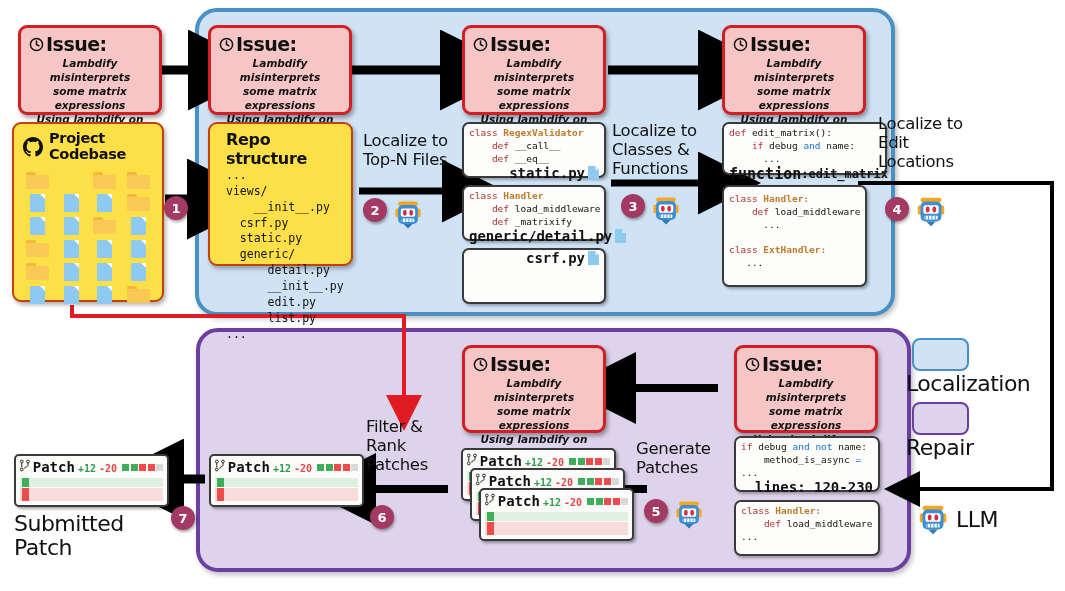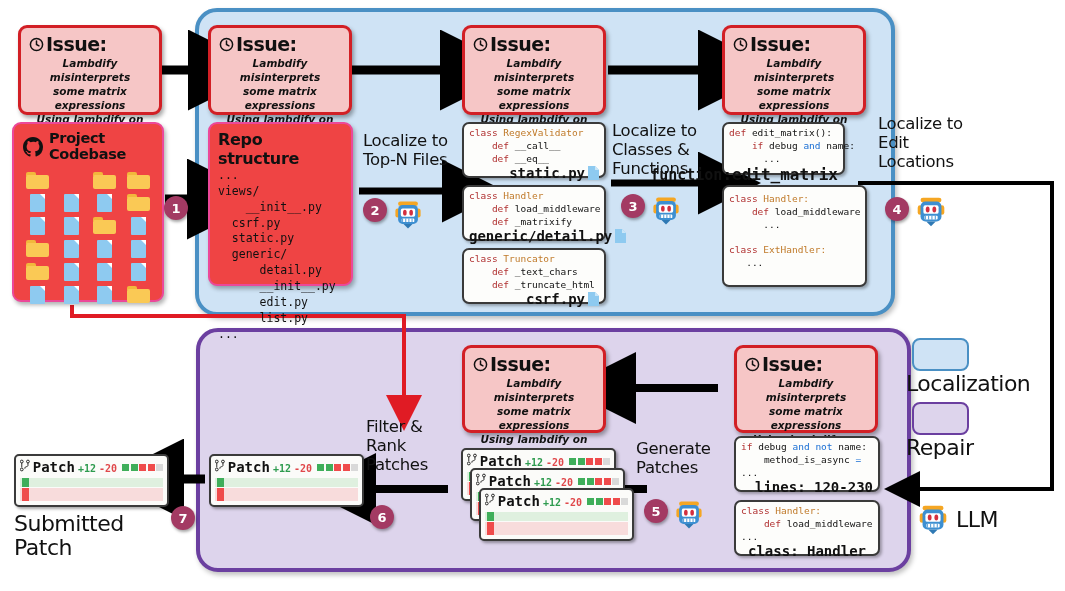--- a/index.html
+++ b/index.html
@@ -13,29 +13,29 @@
   .region.rep{background:#ddd4ec;border:4px solid #6b3fa0;box-shadow:2px 3px 5px rgba(0,0,0,.25);}
 
   
   .issue{background:#f6c6c6;border:3px solid #d21f25;border-radius:9px;
          box-shadow:2px 3px 4px rgba(0,0,0,.35);padding:5px 8px;}
   .issue .ihead{display:flex;align-items:center;gap:2px;font-weight:bold;font-size:19px;color:#111;letter-spacing:-.5px;}
   .issue .ibody{font-style:italic;font-weight:bold;font-size:10.5px;line-height:1.33;color:#111;margin-top:2px;text-align:center;}
   .clock{width:15px;height:15px;flex:0 0 auto;}
 
   
-  .card{background:#ef4444;border:2px solid #ec4899;border-radius:9px;
+  .card{background:#fde047;border:2px solid #c2410c;border-radius:9px;
         box-shadow:2px 3px 4px rgba(0,0,0,.3);}
   .card2{background:#fdfdfb;border:2px solid #3a3a3a;border-radius:7px;
         box-shadow:2px 2px 3px rgba(0,0,0,.3);}
 
   .mono{font-family:"DejaVu Sans Mono","Liberation Mono",monospace;}
   .kw-red{color:#b03030;}
   .kw-blue{color:#1a6fd4;}
-  .kw-orange{color:#c07a2a;}
+  .kw-orange{color:#c07a2a;font-weight:bold;}
 
   
   .repo-title{font-weight:bold;font-size:16px;color:#111;letter-spacing:-.3px;}
   .tree{font-family:"DejaVu Sans Mono","Liberation Mono",monospace;font-size:11.5px;line-height:1.38;color:#111;white-space:pre;}
 
   
   .snip{font-family:"DejaVu Sans Mono","Liberation Mono",monospace;font-size:9.5px;line-height:1.35;white-space:pre;color:#111;padding:3px 5px 0 5px;}
   .snipfoot{display:flex;align-items:center;justify-content:flex-end;gap:3px;padding:0 5px 3px 5px;
             font-family:"DejaVu Sans Mono","Liberation Mono",monospace;font-size:14px;font-weight:bold;color:#111;}
   .snipfoot.left{justify-content:flex-start;}
@@ -307,21 +307,21 @@
         <div class="fb"></div>
         <div class="fc2"></div>
       </div>
     <div class="folder">
         <div class="tab"></div>
         <div class="bod"></div>
       </div>
   </div>
 </div>
 
-<div class="abs card" style="left:208px;top:122px;width:145px;height:164px;padding:6px 8px;z-index:6;">
+<div class="abs card" style="left:208px;top:122px;width:145px;height:144px;padding:6px 16px;z-index:6;">
   <div class="repo-title">Repo structure</div>
   <div class="tree"><span>...
 views/
     __init__.py
   csrf.py
   static.py
   generic/
       detail.py
       __init__.py
       edit.py
@@ -349,39 +349,36 @@
   <div class="snipfoot left" style="justify-content:flex-start;">
     <span>generic/detail.py</span>
     <svg class="fileicon" viewBox="0 0 11 14">
         <path d="M0 0h7l4 4v10H0z" fill="#8ecaf0"></path>
         <path d="M7 0l4 4H7z" fill="#c9e6f8"></path>
       </svg>
   </div>
 </div>
 
 <div class="abs card2" style="left:462px;top:248px;width:144px;height:56px;z-index:6;">
-  <div class="snip"><span class="kw-red">class</span><span class="kw-orange"> Truncator</span>
-<span class="kw-red">    def</span> _text_chars
-<span class="kw-red">    def</span> _truncate_html</div>
   <div class="snipfoot">
     <span>csrf.py</span>
     <svg class="fileicon" viewBox="0 0 11 14">
         <path d="M0 0h7l4 4v10H0z" fill="#8ecaf0"></path>
         <path d="M7 0l4 4H7z" fill="#c9e6f8"></path>
       </svg>
   </div>
 </div>
 
-<div class="abs card2" style="left:722px;top:122px;width:123px;height:53px;z-index:6;">
+<div class="abs card2" style="left:722px;top:122px;width:165px;height:53px;z-index:6;">
   <div class="snip"><span class="kw-red">def</span><span> edit_matrix():</span>
 <span class="kw-red">    if</span><span> debug </span><span class="kw-blue">and</span><span> name:</span>
 <span>      ...</span></div>
-  <div class="snipfoot" style="justify-content:flex-end;gap:0;">
+  <div class="snipfoot" style="justify-content:space-between;gap:0;">
     <span style="font-size:15px;">function</span>
-    <span class="mono" style="font-size:16px;font-weight:bold;">:edit_matrix</span>
+    <span class="mono" style="font-size:12px;font-weight:bold;">:edit_matrix</span>
   </div>
 </div>
 
 <div class="abs card2" style="left:722px;top:185px;width:145px;height:102px;z-index:6;">
   <div class="snip" style="padding-top:6px;"><span class="kw-red">class</span><span class="kw-orange"> Handler:</span>
 <span class="kw-red">    def</span><span> load_middleware</span>
 <span>      ...</span>
 
 <span class="kw-red">class</span><span class="kw-orange"> ExtHandler:</span>
 <span>   ...</span></div>
@@ -393,23 +390,20 @@
 <span>...</span></div>
   <div class="snipfoot">
     <span style="font-size:14px;">lines: 120-230</span>
   </div>
 </div>
 
 <div class="abs card2" style="left:734px;top:500px;width:146px;height:56px;z-index:6;">
   <div class="snip"><span class="kw-red">class</span><span class="kw-orange"> Handler:</span>
 <span class="kw-red">    def</span><span> load_middleware</span>
 <span>...</span></div>
-  <div class="snipfoot" style="justify-content:center;">
-    <span style="font-size:14px;">class: Handler</span>
-  </div>
 </div>
 
 <div class="abs patch" style="left:14px;top:454px;width:155px;height:53px;z-index:7;">
   <div class="patchhead">
     <svg width="11" height="13" viewBox="0 0 11 13">
         <circle cx="2" cy="2" r="1.6" fill="none" stroke="#111" stroke-width="1"></circle>
         <circle cx="9" cy="2" r="1.6" fill="none" stroke="#111" stroke-width="1"></circle>
         <path d="M2 3.6v5M9 3.6v3c0 1.5-3.5 1-3.5 2.5v1" stroke="#111" stroke-width="1" fill="none"></path>
         <circle cx="2" cy="11" r="1.6" fill="none" stroke="#111" stroke-width="1"></circle>
       </svg>

